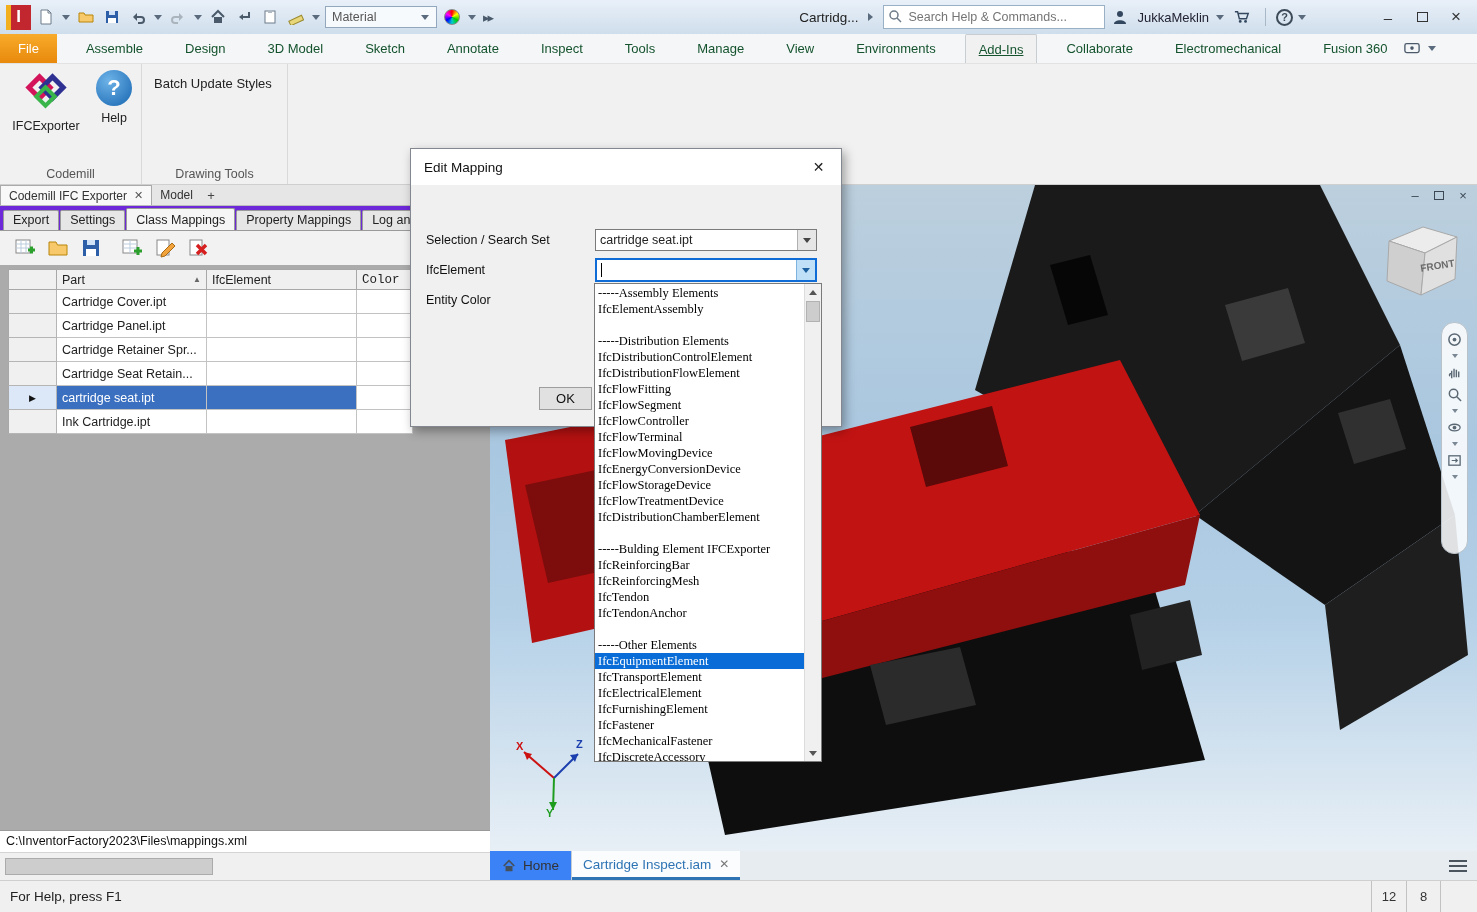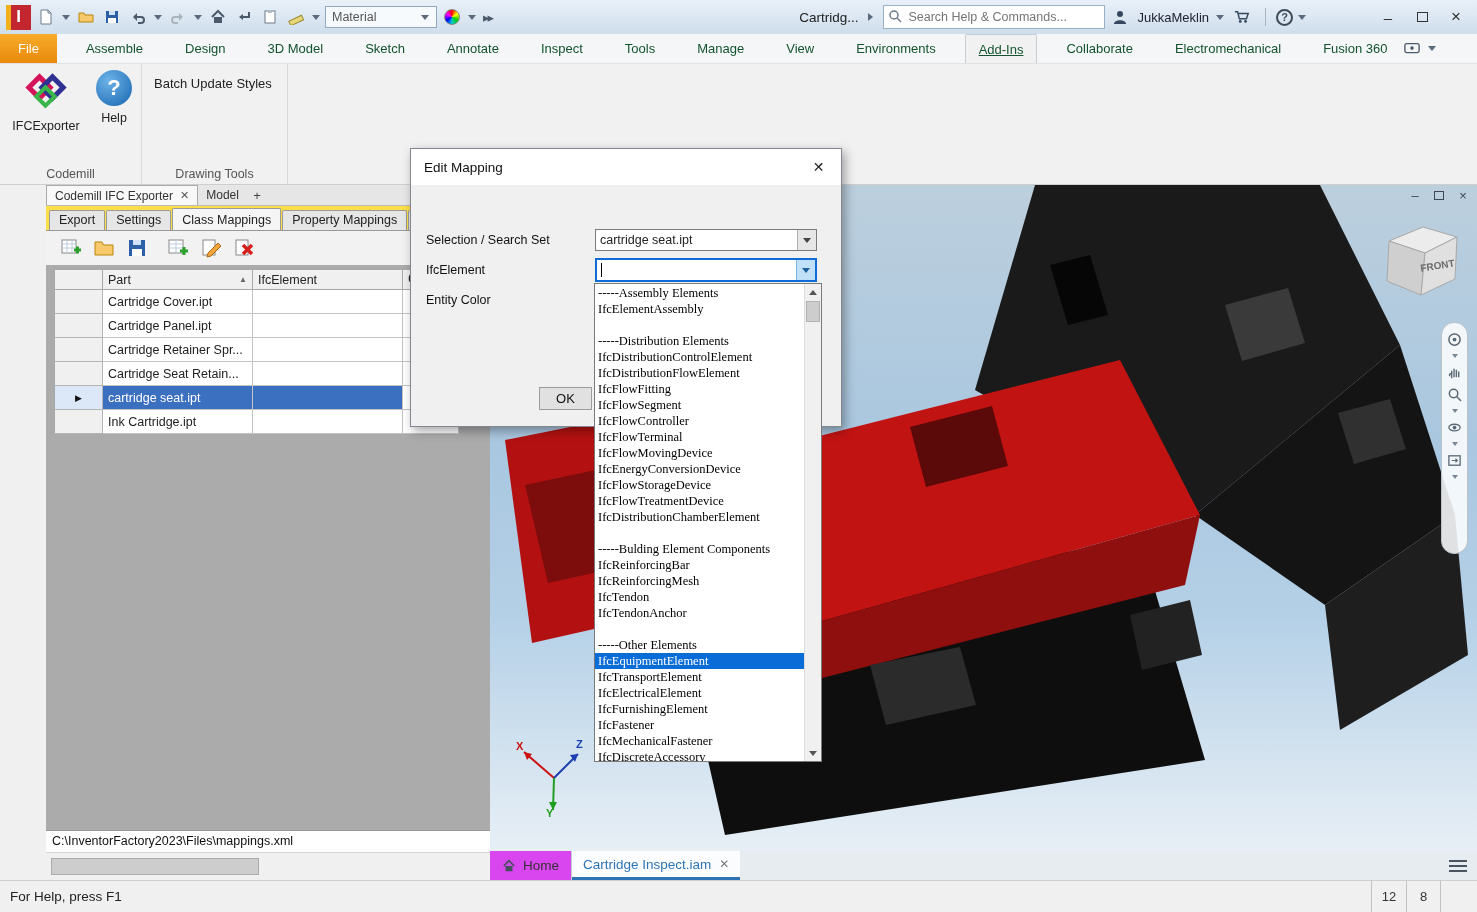--- a/index.html
+++ b/index.html
@@ -45,21 +45,21 @@
   
   .ribbon-panel { position:absolute; left:0; top:64px; width:100%; height:121px; background:#f1f1f1; border-bottom:1px solid #cfcfcf; }
   .rgroup { position:absolute; top:0; height:100%; border-right:1px solid #d9d9d9; }
   .rgroup .glabel { position:absolute; bottom:3px; left:0; right:0; text-align:center; font-size:12.5px; color:#555; }
   .bigbtn { position:absolute; top:6px; display:flex; flex-direction:column; align-items:center; gap:5px; font-size:12.5px; color:#222; }
   .helpicon { width:36px; height:36px; border-radius:50%; background:radial-gradient(circle at 35% 30%,#6db3e8,#1765b0);
     color:#fff; font-weight:bold; font-size:22px; display:flex; align-items:center; justify-content:center; }
   .smallbtn { position:absolute; left:8px; top:10px; font-size:13px; color:#222; padding:2px 4px; }
 
   
-  .dock { position:absolute; left:0; top:185px; width:536px; height:695px; background:#fde047; border-right:1px solid #a9a9a9;margin-left:46px; }
+  .dock { position:absolute; left:0; top:185px; width:536px; height:695px; background:#6d28d9; border-right:1px solid #a9a9a9; }
   .dock-tabs { position:absolute; left:0; top:0; width:100%; height:21px; background:#e6e6e6; border-bottom:1px solid #bbb; display:flex; align-items:stretch; }
   .dtab { display:flex; align-items:center; gap:7px; padding:0 8px; font-size:12px; color:#333; }
   .dtab.active { background:#f8f8f8; border:1px solid #aaa; border-bottom:none; }
   .dtab .x { color:#555; font-size:11px; }
   .plusbtn { width:20px; display:flex; align-items:center; justify-content:center; color:#444; font-size:13px; }
   .inner-tabs { position:absolute; left:0; top:21px; width:100%; height:24px; display:flex; align-items:flex-end; padding-left:3px; }
   .itab { border:1px solid #9a9a9a; border-bottom:none; border-radius:2px 2px 0 0; background:#e6e6e6;
     font-size:12.5px; color:#222; padding:2px 9px 3px; margin-right:1px; white-space:nowrap; }
   .itab.active { background:#f5f5f5; padding-top:4px; position:relative; z-index:1; }
   .dock-page { position:absolute; left:0; top:45px; width:100%; bottom:50px; border-top:1px solid #9a9a9a; background:#f2f2f2; }
@@ -100,21 +100,21 @@
   .doc-winbtns { position:absolute; top:2px; right:6px; display:flex; gap:8px; align-items:center; z-index:5; }
   .doc-winbtns span { color:#3c4854; font-size:13px; display:flex; align-items:center; justify-content:center; width:16px; height:16px; }
   .doc-winbtns .sq { width:10px; height:9px; border:1.5px solid #3c4854; }
   .viewcube { position:absolute; right:14px; top:22px; z-index:4; }
   .navbar { position:absolute; right:9px; top:137px; width:27px; height:232px; background:rgba(252,253,254,0.88);
     border:1px solid #b9c2c9; border-radius:13px; display:flex; flex-direction:column; align-items:center; padding:9px 0; gap:7px; z-index:4; }
   .navbar svg { width:15px; height:15px; }
   .ncaret { width:0; height:0; border-left:3px solid transparent; border-right:3px solid transparent; border-top:4px solid #7a8894; }
   .triad { position:absolute; left:22px; bottom:62px; z-index:4; }
   .doc-tabbar { position:absolute; left:0; bottom:0; width:100%; height:29px; background:#e7ecf1; display:flex; align-items:stretch; z-index:5; }
-  .home-tab { display:flex; align-items:center; gap:7px; padding:0 12px; background:#d946ef; color:#333;
+  .home-tab { display:flex; align-items:center; gap:7px; padding:0 12px; background:#3b82f6; color:#333;
     border-right:1px solid #c5cdd4; font-size:13.5px; }
   .doc-tab { display:flex; align-items:center; gap:8px; padding:0 11px; background:#fbfcfd; color:#2e74b5;
     border-bottom:3px solid #2e74b5; font-size:13.5px; }
   .doc-tab .x { color:#777; font-size:12px; }
   .hamburger { margin-left:auto; align-self:center; margin-right:10px; width:18px; }
   .hamburger div { height:2px; background:#4a5560; margin:3px 0; }
 
   
   .dialog { position:absolute; left:410px; top:148px; width:432px; height:279px; background:#f0f0f0;
     border:1px solid #828790; box-shadow:3px 4px 10px rgba(0,0,0,0.35); z-index:50; }
@@ -580,21 +580,21 @@
         <div class="dd-item">IfcFlowFitting</div>
         <div class="dd-item">IfcFlowSegment</div>
         <div class="dd-item">IfcFlowController</div>
         <div class="dd-item">IfcFlowTerminal</div>
         <div class="dd-item">IfcFlowMovingDevice</div>
         <div class="dd-item">IfcEnergyConversionDevice</div>
         <div class="dd-item">IfcFlowStorageDevice</div>
         <div class="dd-item">IfcFlowTreatmentDevice</div>
         <div class="dd-item">IfcDistributionChamberElement</div>
         <div class="dd-item"></div>
-        <div class="dd-item">-----Bulding Element Components</div>
+        <div class="dd-item">-----Bulding Element IFCExporter</div>
         <div class="dd-item">IfcReinforcingBar</div>
         <div class="dd-item">IfcReinforcingMesh</div>
         <div class="dd-item">IfcTendon</div>
         <div class="dd-item">IfcTendonAnchor</div>
         <div class="dd-item"></div>
         <div class="dd-item">-----Other Elements</div>
         <div class="dd-item selected">IfcEquipmentElement</div>
         <div class="dd-item">IfcTransportElement</div>
         <div class="dd-item">IfcElectricalElement</div>
         <div class="dd-item">IfcFurnishingElement</div>

